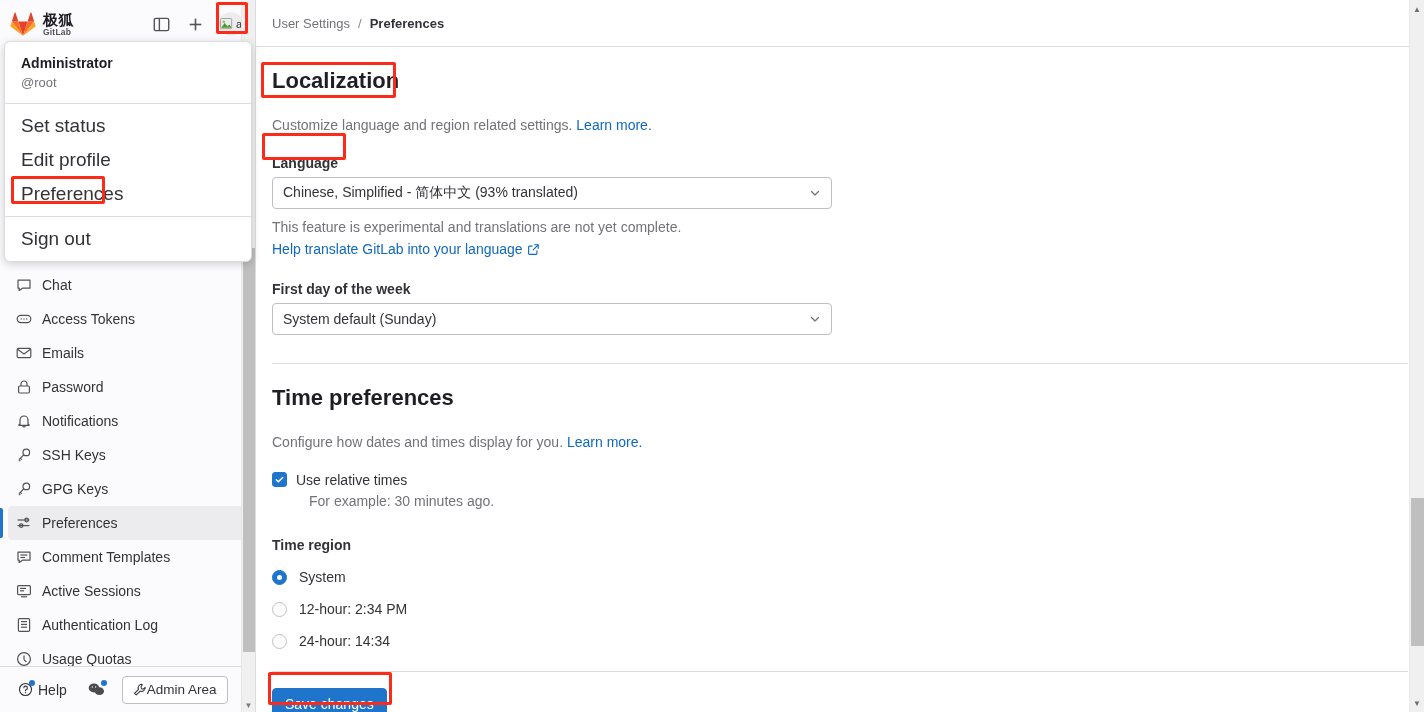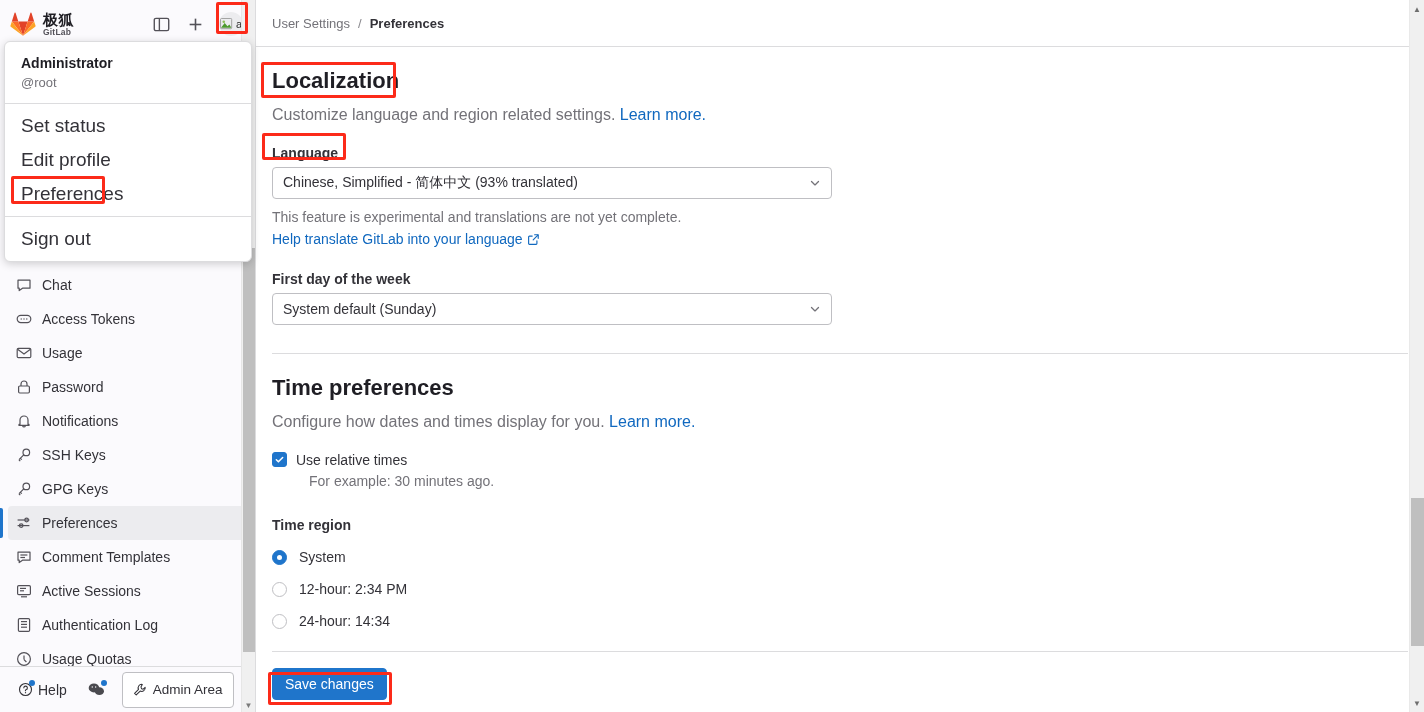--- a/index.html
+++ b/index.html
@@ -119,22 +119,22 @@
     font-size: 14px; color: #333238; cursor: pointer;
     padding: 3px 4px; border-radius: 4px;
   }
   .dot-badge { position: relative; display: inline-flex; }
   .dot-badge::after {
     content: ""; position: absolute; right: -2px; top: -2px;
     width: 6px; height: 6px; border-radius: 50%; background: #1f75cb;
   }
   .chat-btn { display: flex; align-items: center; cursor: pointer; padding: 3px; border-radius: 4px; }
   .admin-btn {
-    display: inline-flex; align-items: center; gap: 6px;
-    height: 36px; padding: 0 10px;
+    display: inline-flex; align-items: center; gap: 0;
+    height: 28px; padding: 0 10px;
     border: 1px solid #bfbfc3; border-radius: 4px;
     background: #fff; font-size: 13.5px; color: #333238; cursor: pointer;
   }
 
   
   .main {
     flex: 1; height: 712px; position: relative;
     background: #fff; overflow: hidden;
   }
   .breadcrumb-bar {
@@ -147,21 +147,21 @@
   .bc-current { color: #333238; font-weight: 700; cursor: pointer; }
 
   .content { padding: 0 16px 0 16px; position: relative; }
   .section { position: relative; }
   .section-title {
     font-size: 22px; font-weight: 700; color: #1f1e24;
     margin: 0; padding: 0; line-height: 28px;
     display: inline-block;
   }
   .title-row { margin-top: 20px; position: relative; display: flex; }
-  .section-desc { font-size: 16px; color: #737278; margin-top: 10px; line-height: 20px; }
+  .section-desc { font-size: 14px; color: #737278; margin-top: 20px; line-height: 20px; }
   .link { color: #1068bf; text-decoration: none; cursor: pointer; }
 
   .field-label {
     font-size: 14px; font-weight: 700; color: #333238;
     display: inline-block; line-height: 20px;
   }
   .label-row { margin-top: 18px; position: relative; display: flex; }
 
   .select-box {
     position: relative; width: 560px; height: 32px;
@@ -316,21 +316,21 @@
           <circle cx="10.8" cy="8" r="0.7" fill="currentColor" stroke="none"></circle>
         </svg>
         <span class="nav-label">Access Tokens</span>
       </div>
 
       <div class="nav-item">
         <svg class="nav-ico" viewBox="0 0 16 16" fill="none" stroke="currentColor" stroke-width="1.2">
           <rect x="1.2" y="3.4" width="13.6" height="9.2" rx="1.2"></rect>
           <path d="M1.6 4.2 8 9l6.4-4.8"></path>
         </svg>
-        <span class="nav-label">Usage</span>
+        <span class="nav-label">Emails</span>
       </div>
 
       <div class="nav-item">
         <svg class="nav-ico" viewBox="0 0 16 16" fill="none" stroke="currentColor" stroke-width="1.2">
           <rect x="2.6" y="7" width="10.8" height="7" rx="1.2"></rect>
           <path d="M5 7V5a3 3 0 0 1 6 0v2"></path>
         </svg>
         <span class="nav-label">Password</span>
       </div>
 

